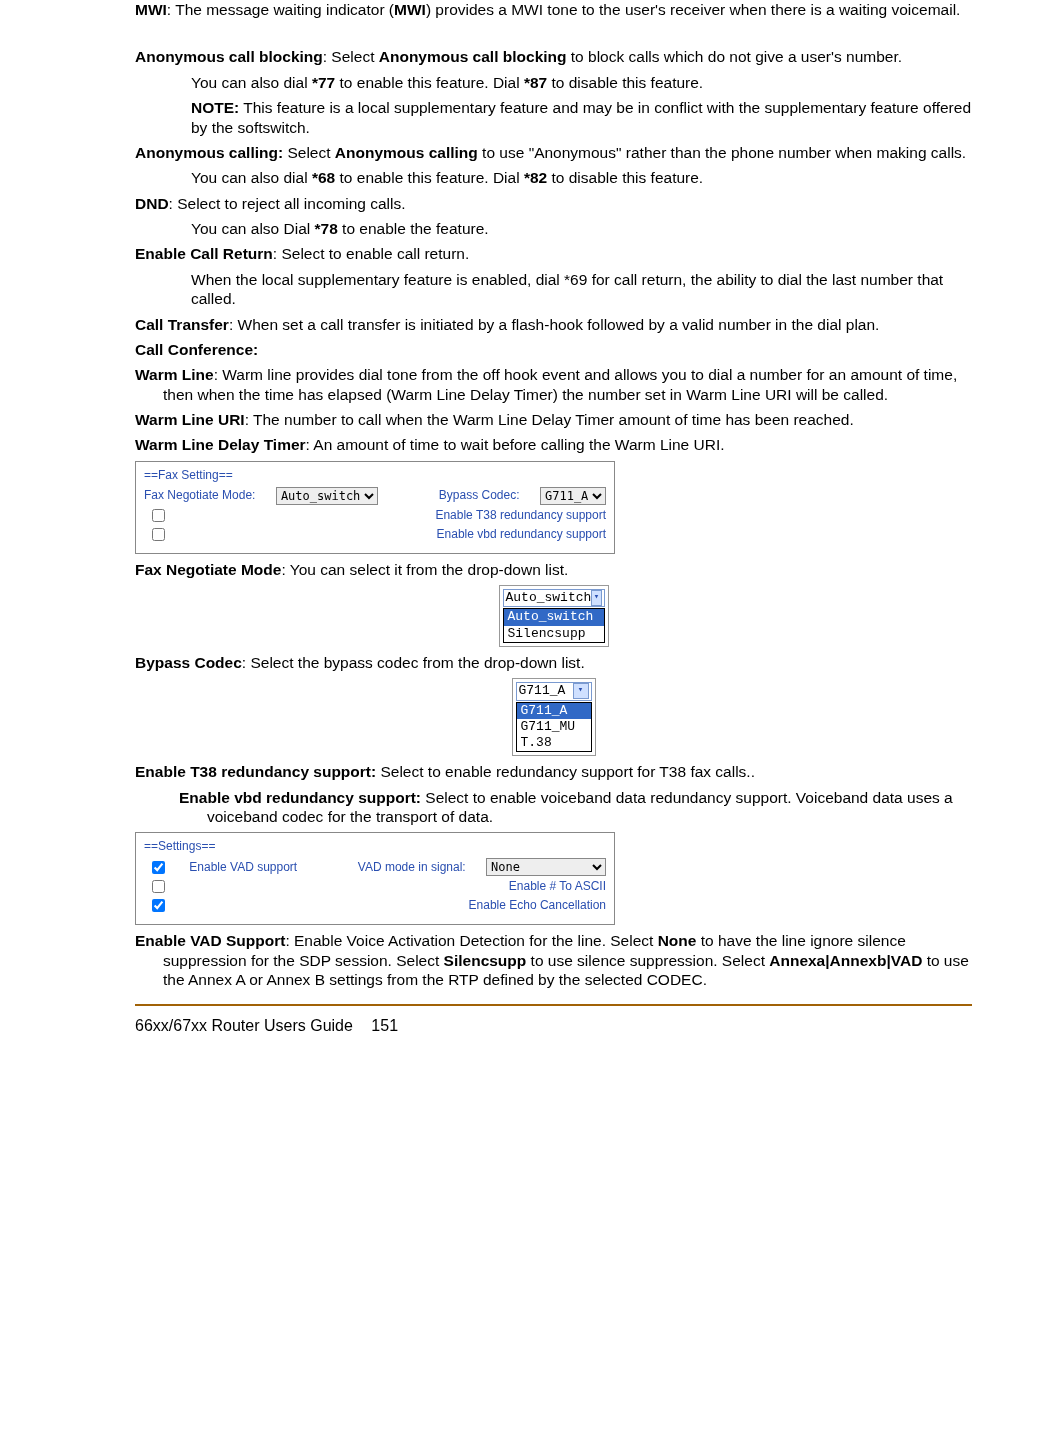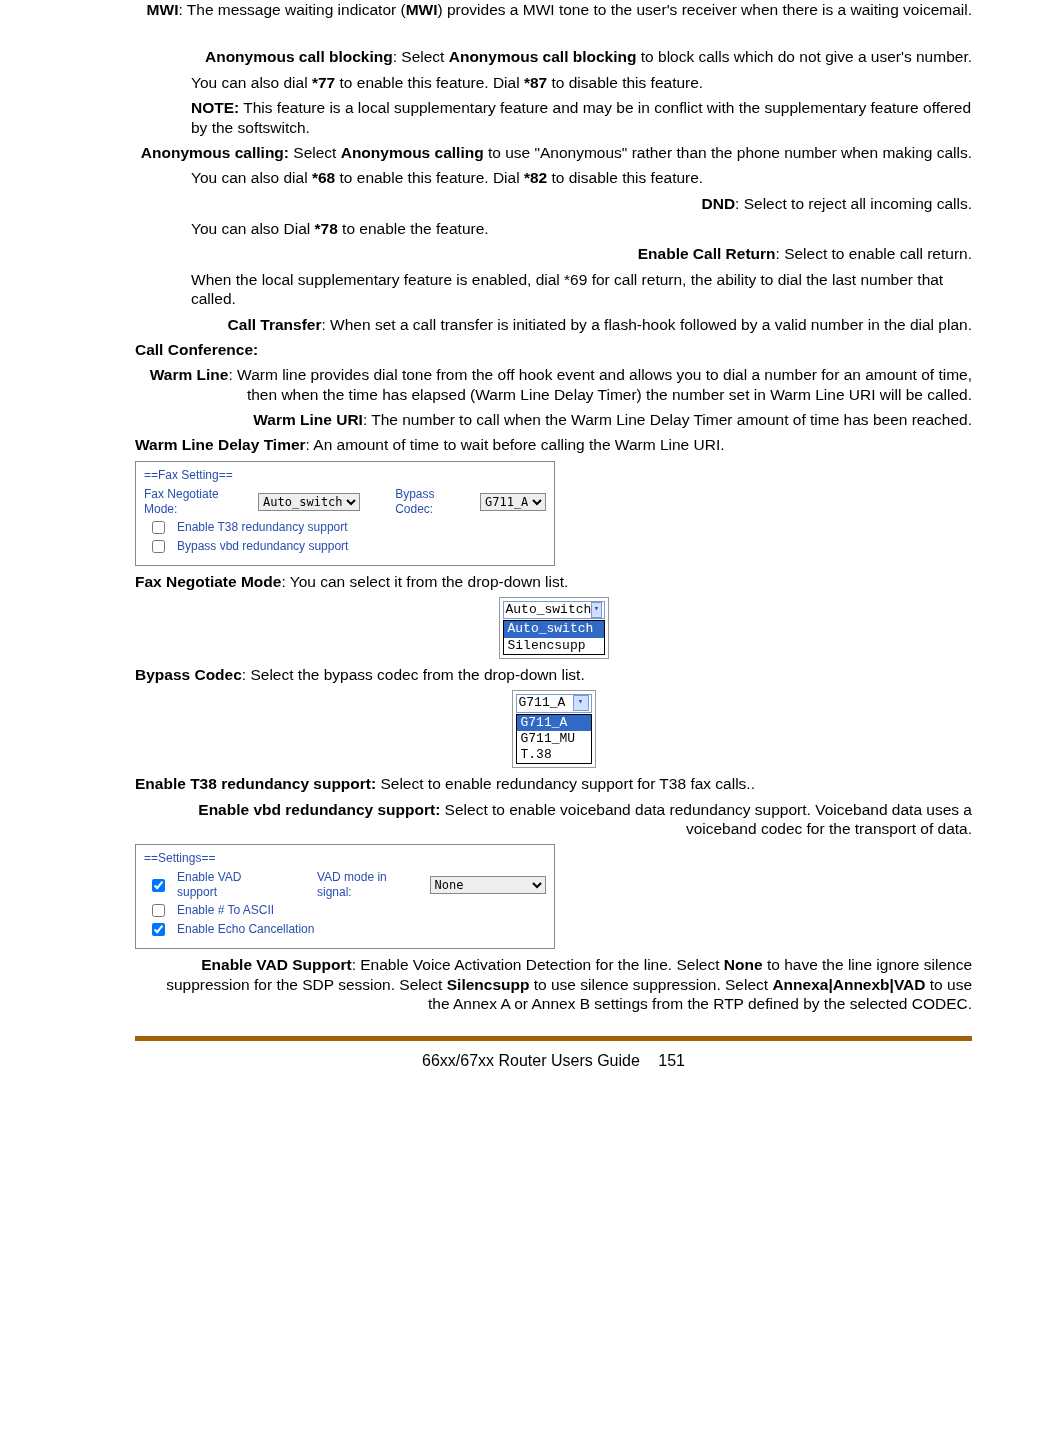--- a/index.html
+++ b/index.html
@@ -14,48 +14,48 @@
   .page {
     width: 1057px;
     box-sizing: border-box;
     padding: 0 85px 0 135px;
   }
   .entry {
     margin-bottom: 6px;
   }
   .entry-body {
     padding-left: 28px;
-    text-align: right;
   }
   .sub {
     padding-left: 56px;
     margin-top: 6px;
     margin-bottom: 6px;
   }
   b { font-weight: bold; }
   .panel {
     border: 1px solid #888;
     background: #fff;
     margin: 6px 0 6px 0;
     font-family: Tahoma, Verdana, sans-serif;
     font-size: 12px;
     color: #2a4fb0;
     padding: 6px 8px 8px 8px;
-    width: 420px;
+    width: 480px;
     box-sizing: border-box;
   }
   .panel .section-label {
     color: #2a4fb0;
     margin-bottom: 4px;
   }
   .panel-row {
     display: flex;
     align-items: center;
     gap: 8px;
     margin: 2px 0;
+    justify-content: space-between;
   }
   .panel-row label { color: #2a4fb0; }
   select.flat {
     font-family: monospace;
     font-size: 12px;
     border: 1px solid #888;
     background: #eee;
     height: 18px;
   }
   input[type=checkbox] {
@@ -100,24 +100,24 @@
   }
   .dd-opt {
     padding: 0 4px;
     white-space: pre;
   }
   .dd-opt.hl {
     background: #3169c6;
     color: #fff;
   }
   .footer {
-    border-top: 5px solid #a16207;
-    margin-top: 22px;
+    border-top: 2px solid #a16207;
+    margin-top: 14px;
     padding-top: 10px;
-    text-align: center;
+    text-align: left;
     font-size: 16px;
   }
   .footer .pg { margin-left: 14px; }
 </style>
 </head>
 <body>
 
 <div class="page">
 
   <div class="entry">
@@ -197,21 +197,21 @@
       <span style="width:20px"></span>
       <label>Bypass Codec:</label>
       <select class="flat"><option>G711_A</option></select>
     </div>
     <div class="panel-row">
       <input type="checkbox" style="">
       <label>Enable T38 redundancy support</label>
     </div>
     <div class="panel-row">
       <input type="checkbox" style="">
-      <label>Bypass vbd redundancy support</label>
+      <label>Enable vbd redundancy support</label>
     </div>
   </div>
 
   <div class="entry">
     <b>Fax Negotiate Mode</b><span>: You can select it from the drop-down list.</span>
   </div>
 
   <div class="dd-inset">
     <div class="dd-box">
       <div class="dd-sel-head">

